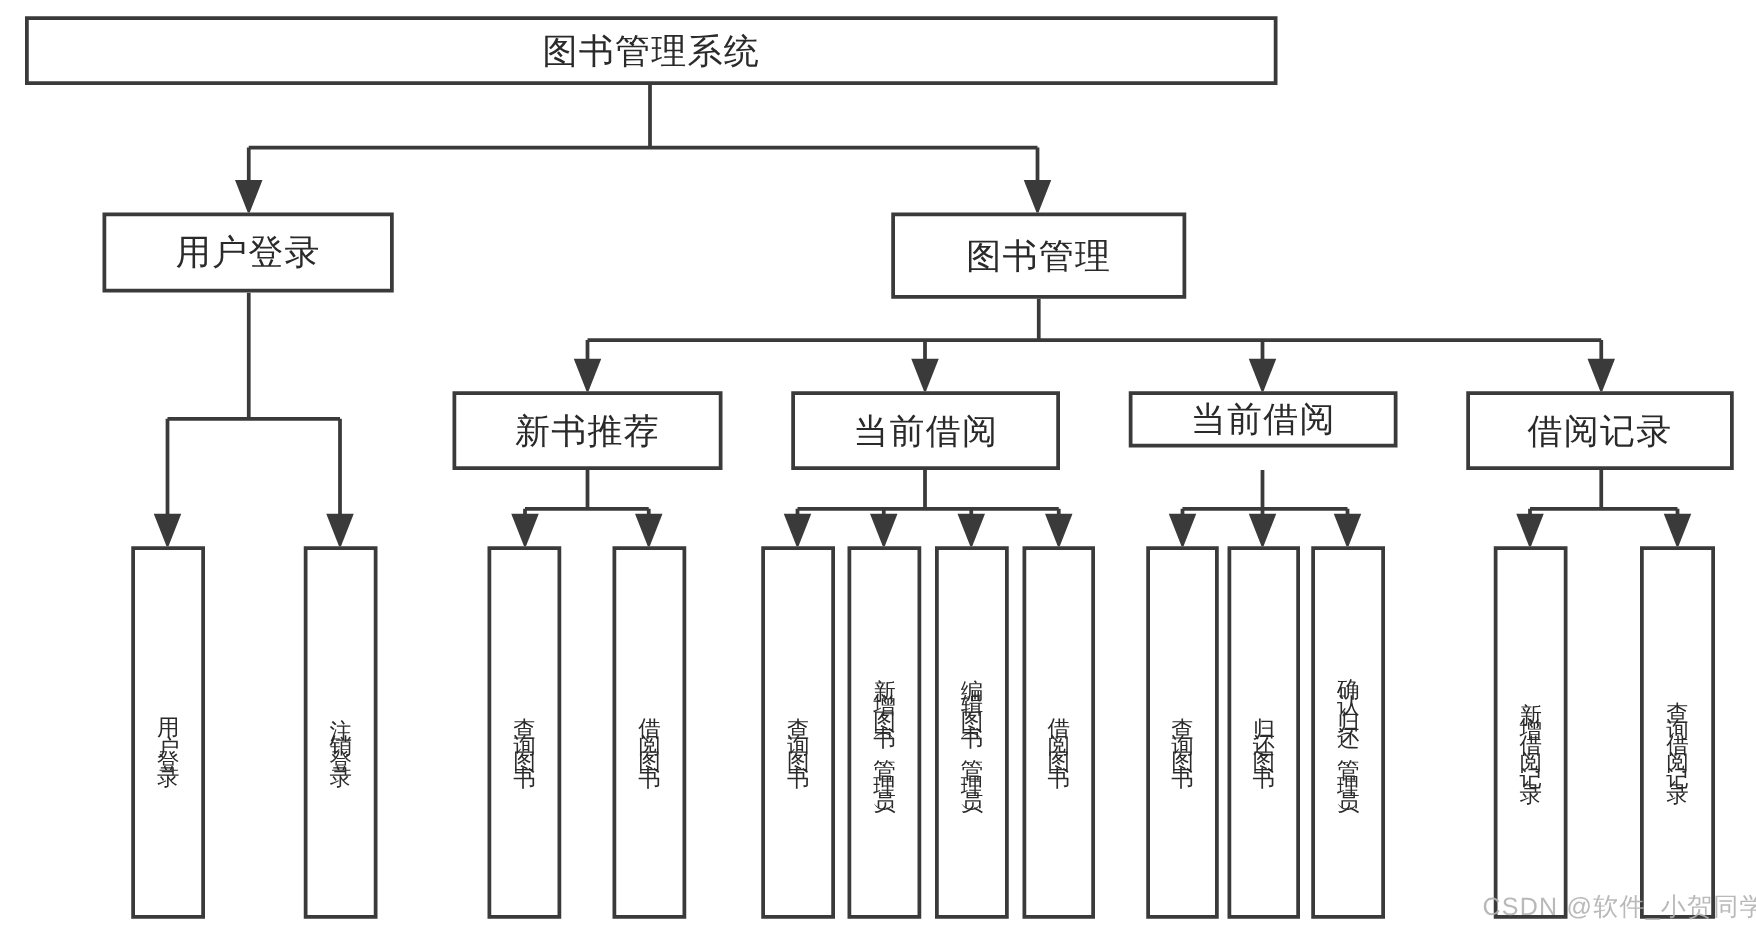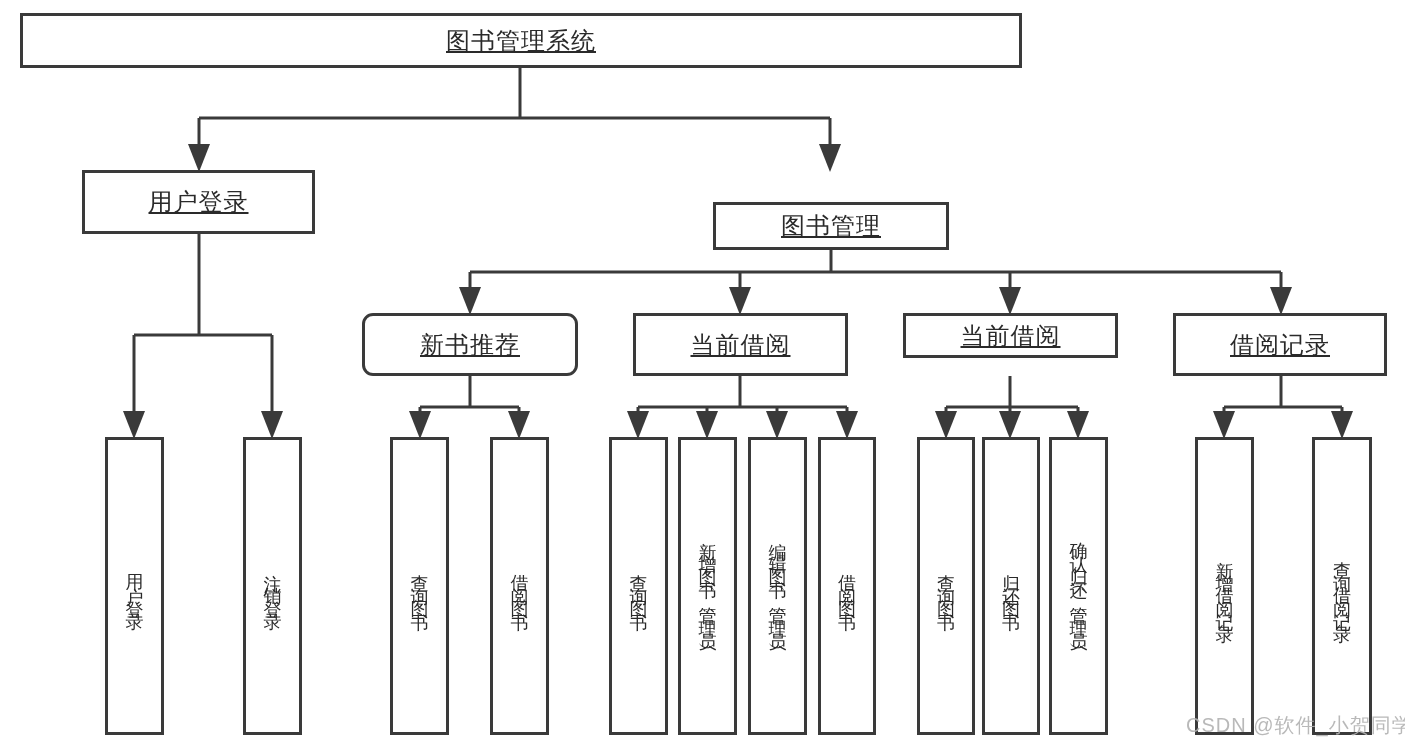--- a/index.html
+++ b/index.html
@@ -21,21 +21,21 @@
   .wires .ln{ stroke:var(--line); stroke-width:3; fill:none; }
   .wires .ah{ fill:var(--line); stroke:none; }
   .hbox,.vbox{
     position:absolute;
     background:#fff;
     border:3px solid var(--line);
     color:var(--text);
     display:flex; align-items:center; justify-content:center;
     white-space:nowrap;
   }
-  .hbox{ font-size:24px; letter-spacing:1px;text-decoration:underline; }
+  .hbox{ font-size:28px; letter-spacing:1px; }
   .vbox{
     top:437px; height:298px; width:59px;
     writing-mode:vertical-rl;
     font-size:18px;
     letter-spacing:13px;
     line-height:1;
   }
   .watermark{
     position:absolute;
     left:1186px; top:712px;
@@ -117,23 +117,23 @@
       <polygon points="999,411 1021,411 1010,439"></polygon>
       <polygon points="1067,411 1089,411 1078,439"></polygon>
       <polygon points="1213,411 1235,411 1224,439"></polygon>
       <polygon points="1331,411 1353,411 1342,439"></polygon>
     </g>
   </svg>
 
   <div class="hbox" style="left:20px; top:13px; width:1002px; height:55px;">图书管理系统</div>
 
   <div class="hbox" style="left:82px; top:170px; width:233px; height:64px;">用户登录</div>
-  <div class="hbox" style="left:713px; top:170px; width:236px; height:48px;margin-top:32px;">图书管理</div>
+  <div class="hbox" style="left:713px; top:170px; width:236px; height:69px;">图书管理</div>
 
-  <div class="hbox" style="left:362px; top:313px; width:216px; height:63px;border-radius:11px;">新书推荐</div>
+  <div class="hbox" style="left:362px; top:313px; width:216px; height:63px;">新书推荐</div>
   <div class="hbox" style="left:633px; top:313px; width:215px; height:63px;">当前借阅</div>
   <div class="hbox" style="left:903px; top:313px; width:215px; height:45px;">当前借阅</div>
   <div class="hbox" style="left:1173px; top:313px; width:214px; height:63px;">借阅记录</div>
 
   <div class="vbox" style="left:105px;">用户登录</div>
   <div class="vbox" style="left:243px;">注销登录</div>
   <div class="vbox" style="left:390px;">查询图书</div>
   <div class="vbox" style="left:490px;">借阅图书</div>
   <div class="vbox" style="left:609px;">查询图书</div>
   <div class="vbox" style="left:678px;">新增图书（管理员）</div>

